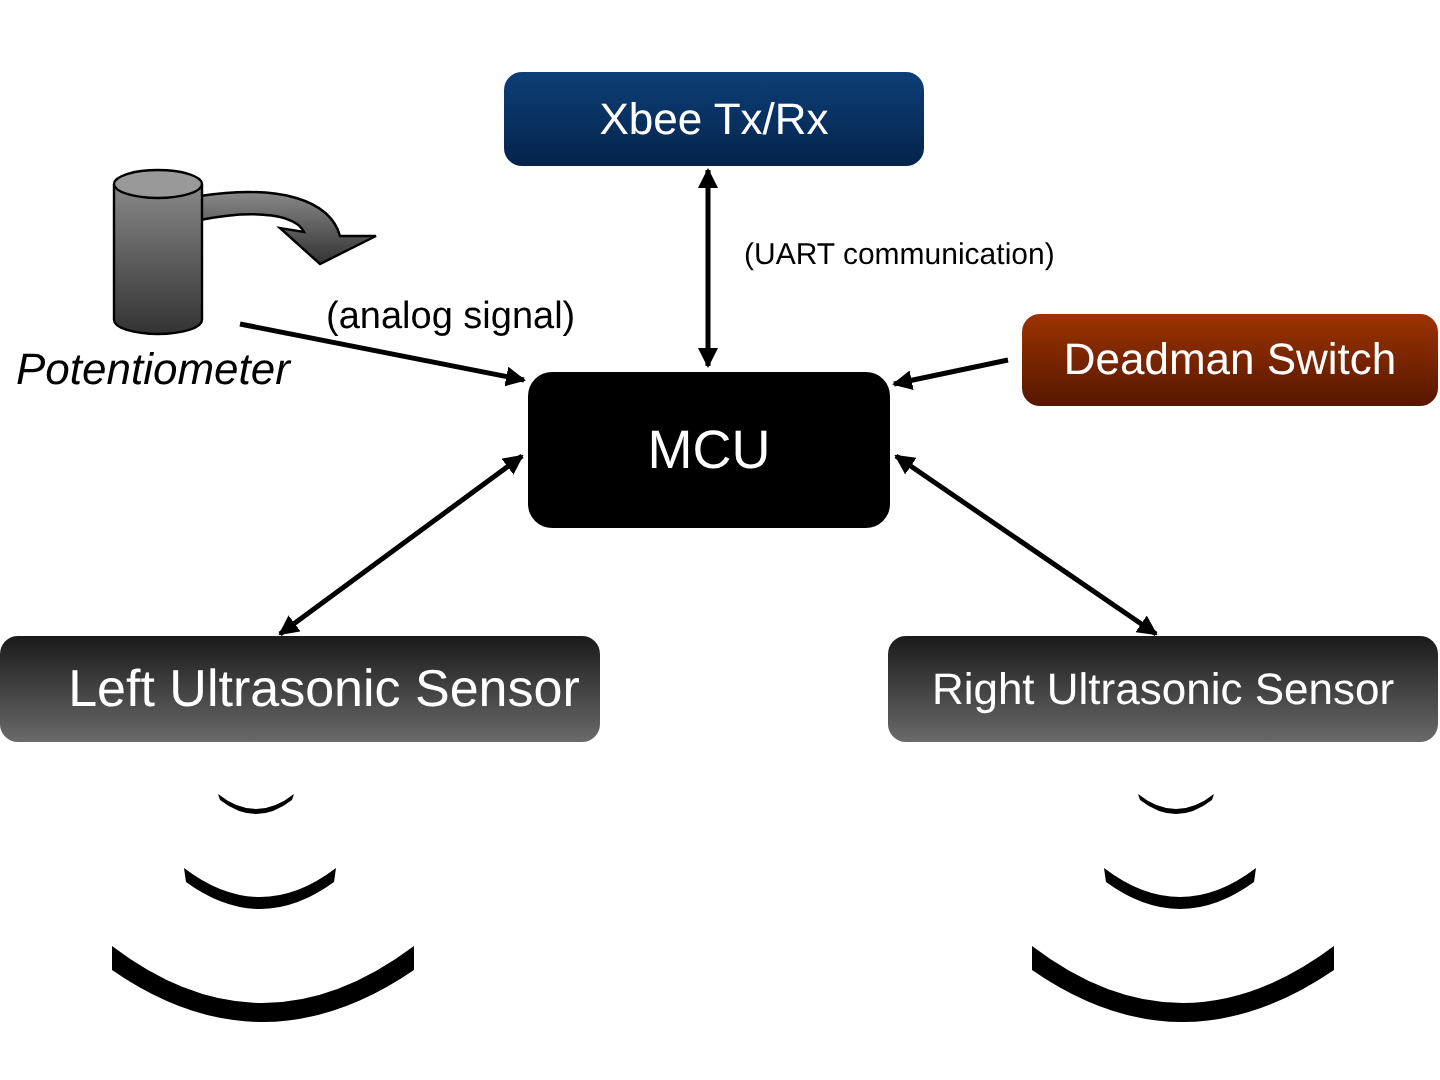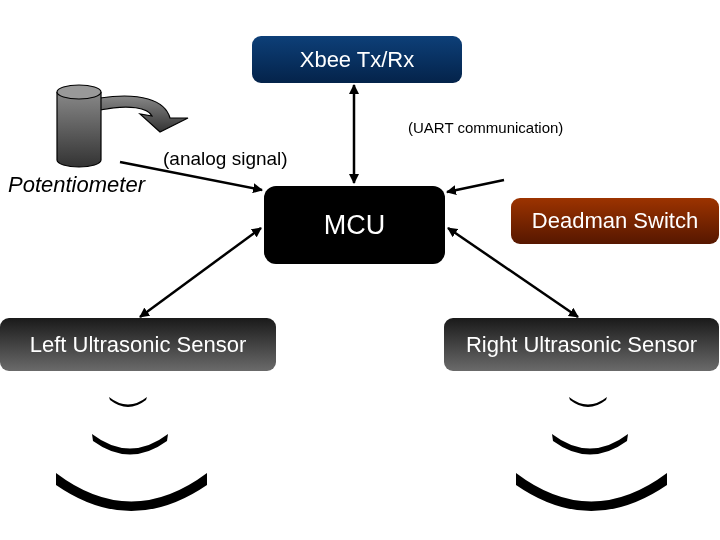--- a/index.html
+++ b/index.html
@@ -1,26 +1,26 @@
 <!DOCTYPE html>
 <html><head>
 <meta charset="utf-8">
 <style>
   html, body { margin:0; padding:0; background:#fff; }
   body { width:720px; height:540px; position:relative; overflow:hidden; font-family:"Liberation Sans", sans-serif; }
   .box { position:absolute; display:flex; align-items:center; justify-content:center; color:#fff; border-radius:9px; white-space:nowrap; }
   #xbee { left:252px; top:36px; width:210px; height:47px; background:linear-gradient(#0d3f78,#04234a); font-size:22px;align-items:center; }
   #mcu { left:264px; top:186px; width:181px; height:78px; background:#000; font-size:27px; border-radius:12px;text-align:center; }
-  #deadman { left:511px; top:157px; width:208px; height:46px; background:linear-gradient(#9c3300,#561700); font-size:22px;margin-top:41px; }
-  #left-sensor { left:0px; top:318px; width:276px; height:53px; background:linear-gradient(#1a1a1a,#6a6a6a); font-size:22px; }
+  #deadman { left:511px; top:157px; width:208px; height:46px; background:linear-gradient(#9c3300,#561700); font-size:22px; }
+  #left-sensor { left:0px; top:318px; width:276px; height:53px; background:linear-gradient(#1a1a1a,#6a6a6a); font-size:26px;padding-left:24px; }
   #right-sensor { left:444px; top:318px; width:275px; height:53px; background:linear-gradient(#1a1a1a,#6a6a6a); font-size:22px; }
   .label { position:absolute; color:#000; white-space:nowrap; }
   #pot-label { left:8px; top:172px; font-size:22px;font-style:italic; }
   #analog-label { left:163px; top:148px; font-size:19px; }
-  #uart-label { left:372px; top:119px; font-size:15px;margin-left:36px; }
+  #uart-label { left:372px; top:119px; font-size:15px; }
   svg.overlay { position:absolute; left:0; top:0; }
 </style>
 </head>
 <body>
 
 <svg class="overlay" width="720" height="540">
   <defs>
     <marker id="ah" markerWidth="10" markerHeight="10" refX="9" refY="5" orient="auto" markerUnits="userSpaceOnUse">
       <path d="M0,0 L10,5 L0,10 Z" fill="#000"></path>
     </marker>

